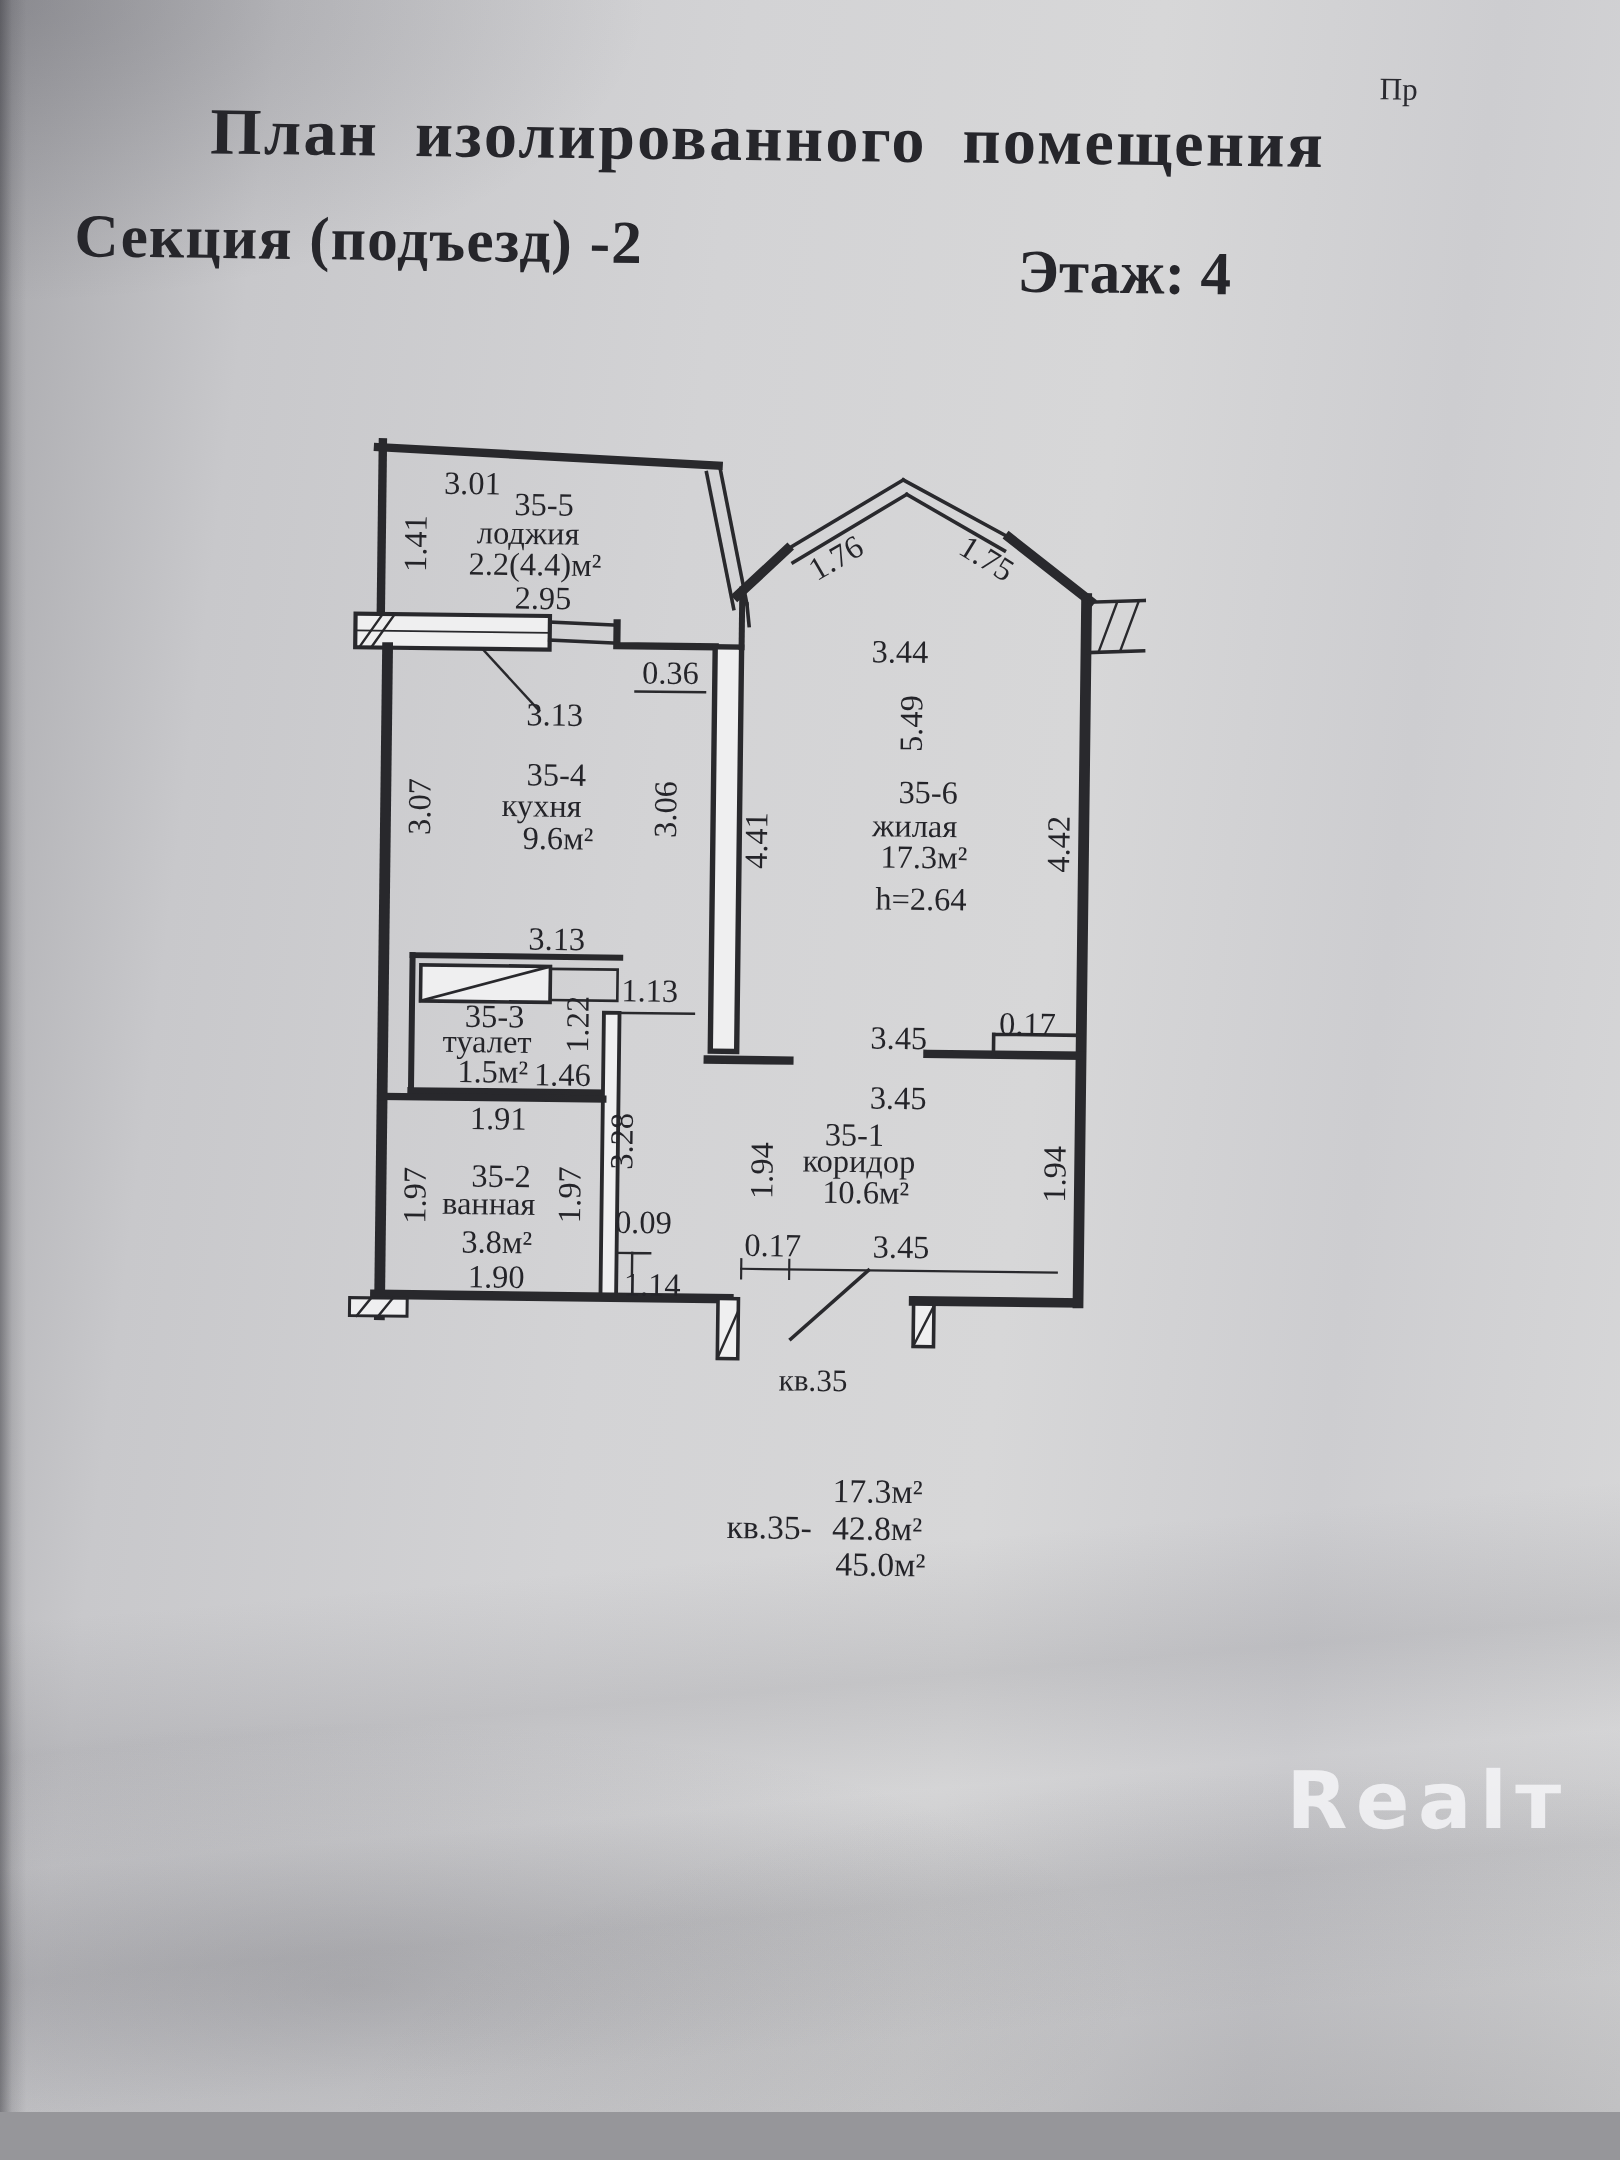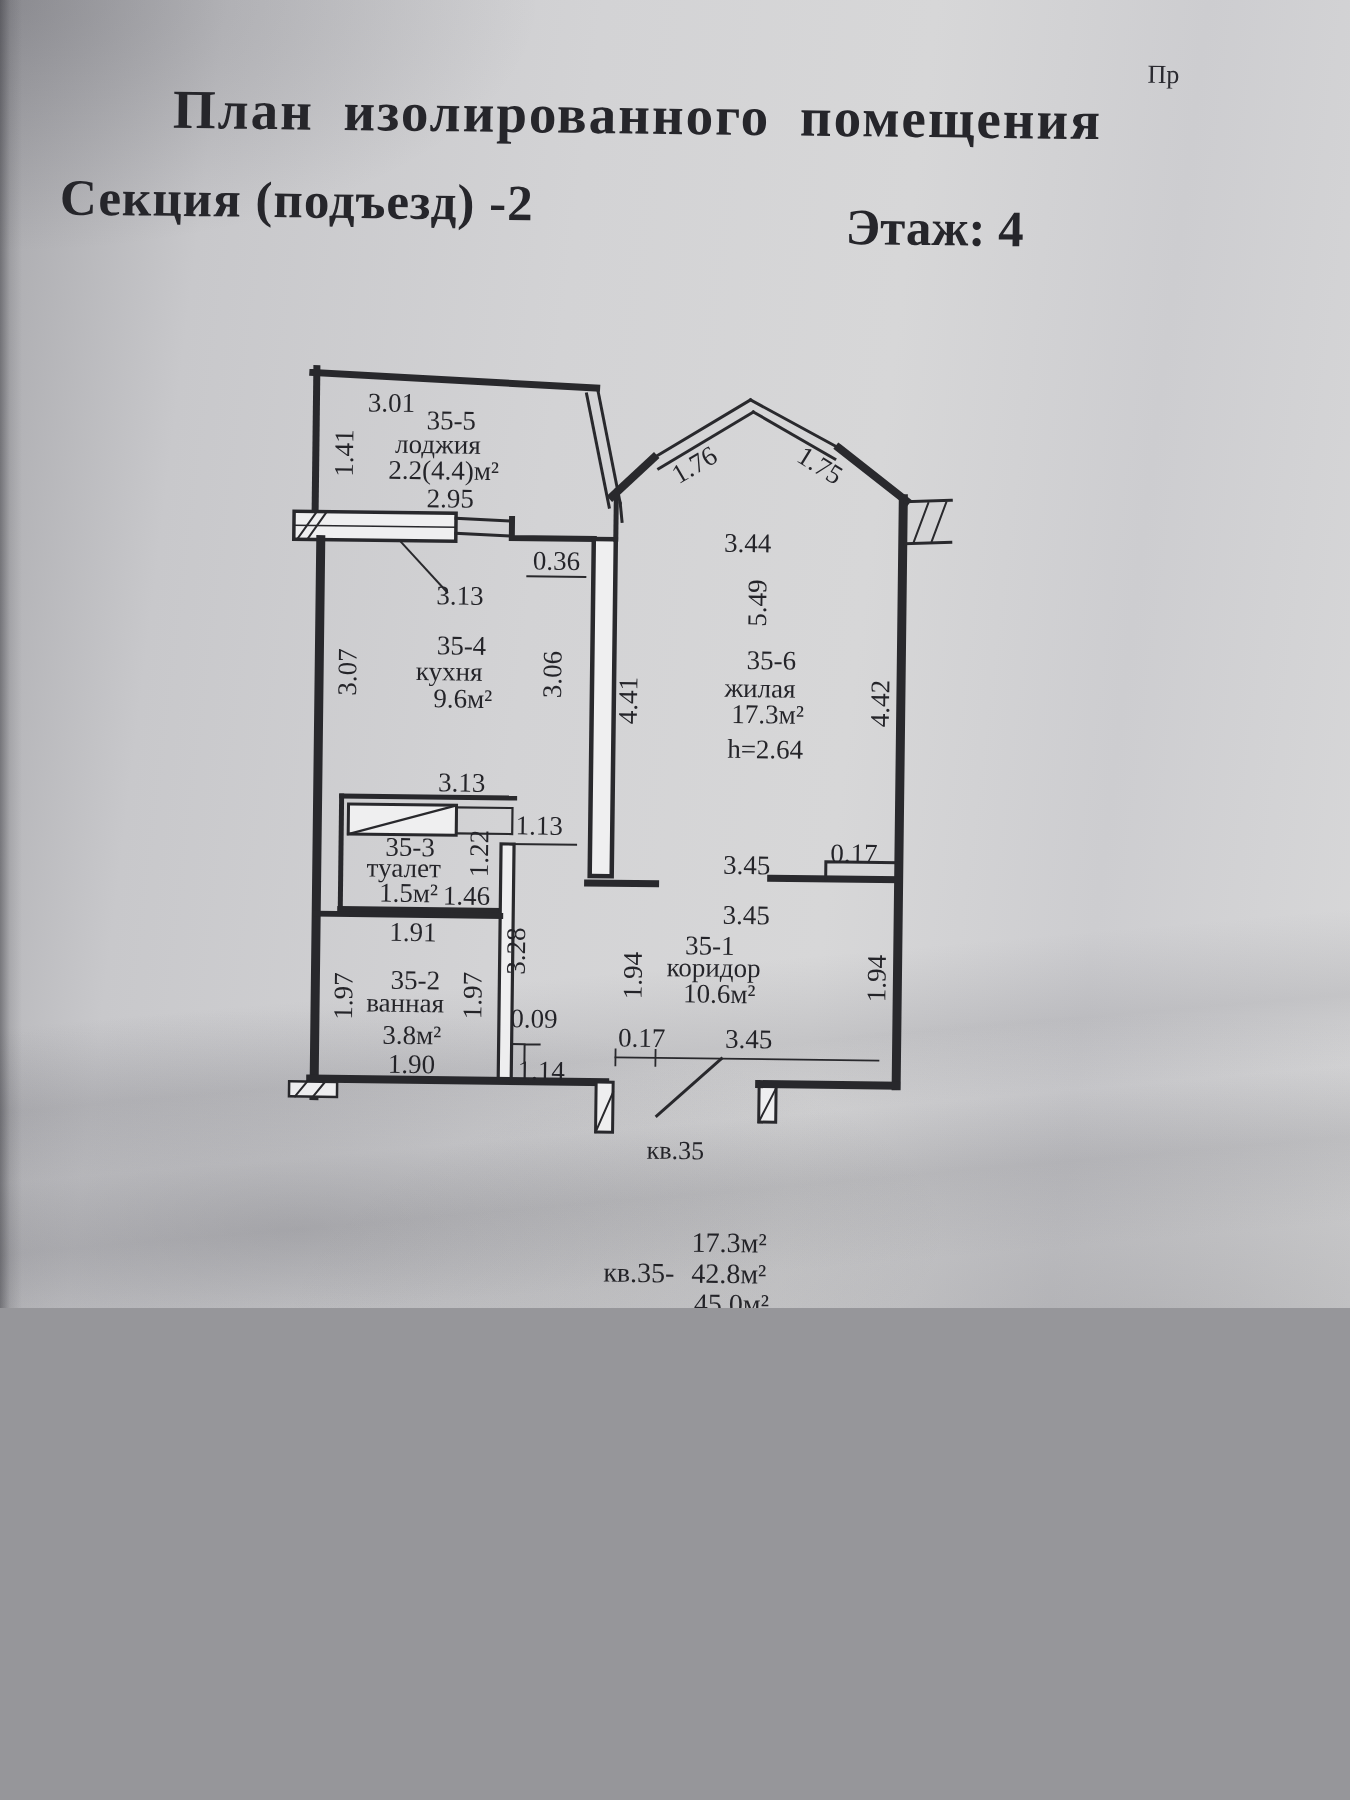--- a/index.html
+++ b/index.html
@@ -1,17 +1,17 @@
 <!DOCTYPE html>
 <html><head>
 <meta charset="utf-8">
 <style>
   html,body{margin:0;padding:0;background:#96969a;}
   .page{
-    position:relative;width:1350px;height:1308px;overflow:hidden;
+    position:relative;width:1350px;height:1760px;overflow:hidden;
     background:
       linear-gradient(90deg, rgba(40,40,46,0.45) 0px, rgba(40,40,46,0.12) 10px, transparent 22px),
       radial-gradient(1400px 520px at 85% 102%, rgba(60,60,66,0.20), transparent 62%),
       radial-gradient(1000px 340px at 22% 94%, rgba(70,70,78,0.22), transparent 65%),
       radial-gradient(900px 420px at 0% 0%, rgba(55,55,64,0.28), transparent 60%),
       linear-gradient(175deg, transparent 72%, rgba(100,100,108,0.16) 78%, rgba(170,170,176,0.05) 83%, rgba(100,100,108,0.14) 88%, transparent 94%),
       linear-gradient(97deg, #a9a9ad 0%, #c8c8cb 15%, #d3d3d5 40%, #d7d7d8 62%, #cdcdd0 80%, #d8d8d9 100%);
     font-family:"Liberation Serif","DejaVu Serif",serif;
   }
   .content{position:absolute;inset:0;transform:rotate(0.7deg);transform-origin:50% 40%;}
@@ -168,13 +168,14 @@
 
       <g>
         <text class="t t28" x="738" y="1245">17.3м²</text>
         <text class="t t28" x="648" y="1276">кв.35-</text>
         <text class="t t28" x="738" y="1276">42.8м²</text>
         <text class="t t28" x="741" y="1306">45.0м²</text>
       </g>
     </svg>
   </div>
 
+  <div class="watermark">Realт</div>
 </div>
 
 </body></html>

